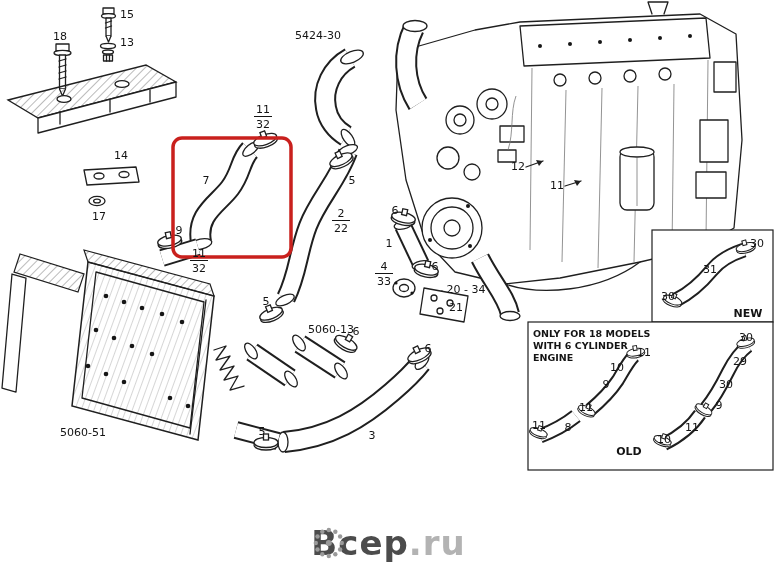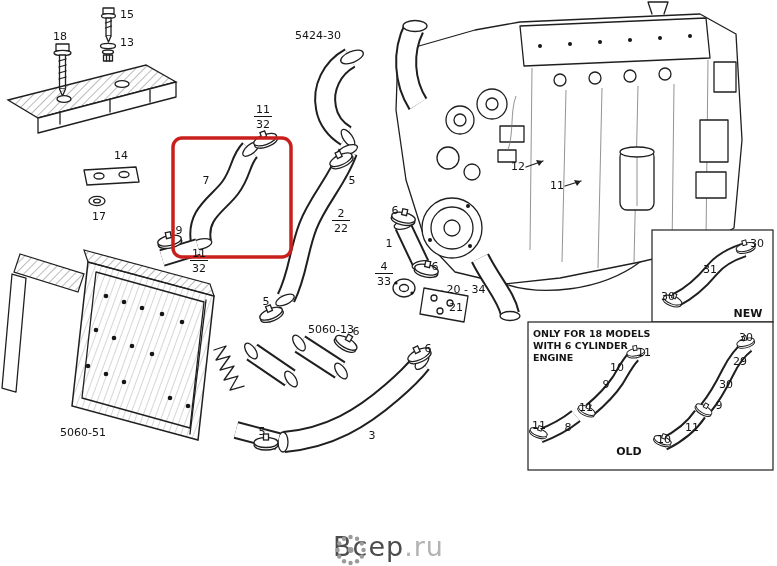--- a/index.html
+++ b/index.html
@@ -10,21 +10,21 @@
   .ln{stroke:#1f1f1f;fill:none;stroke-width:1.3;stroke-linejoin:round;stroke-linecap:round;}
   .fw{fill:#fff;stroke:#1f1f1f;stroke-width:1.3;stroke-linejoin:round;}
   .to{fill:none;stroke:#1f1f1f;stroke-linecap:butt;}
   .ti{fill:none;stroke:#fff;stroke-linecap:butt;}
   .cap{fill:#fff;stroke:#1f1f1f;stroke-width:1.3;}
   .dot{fill:#161616;stroke:none;}
   .thin{stroke:#777;fill:none;stroke-width:0.8;}
   .box{fill:#fff;stroke:#1f1f1f;stroke-width:1.2;}
   .watermark{position:absolute;left:50%;bottom:6px;transform:translateX(-50%);
              display:flex;align-items:center;gap:7px;}
-  .wm-text{font-size:27px;font-weight:normal;letter-spacing:1px;line-height:1;}
+  .wm-text{font-size:34px;font-weight:bold;letter-spacing:1px;line-height:1;}
   .wm-b{color:#4c4c4c;}
   .wm-l{color:#b3b3b3;}
 </style>
 </head>
 <body>
 
 <div class="canvas">
 <svg width="777" height="566" viewBox="0 0 777 566">
   <defs>
     <pattern id="hatch" width="6" height="6" patternUnits="userSpaceOnUse" patternTransform="rotate(45)">

